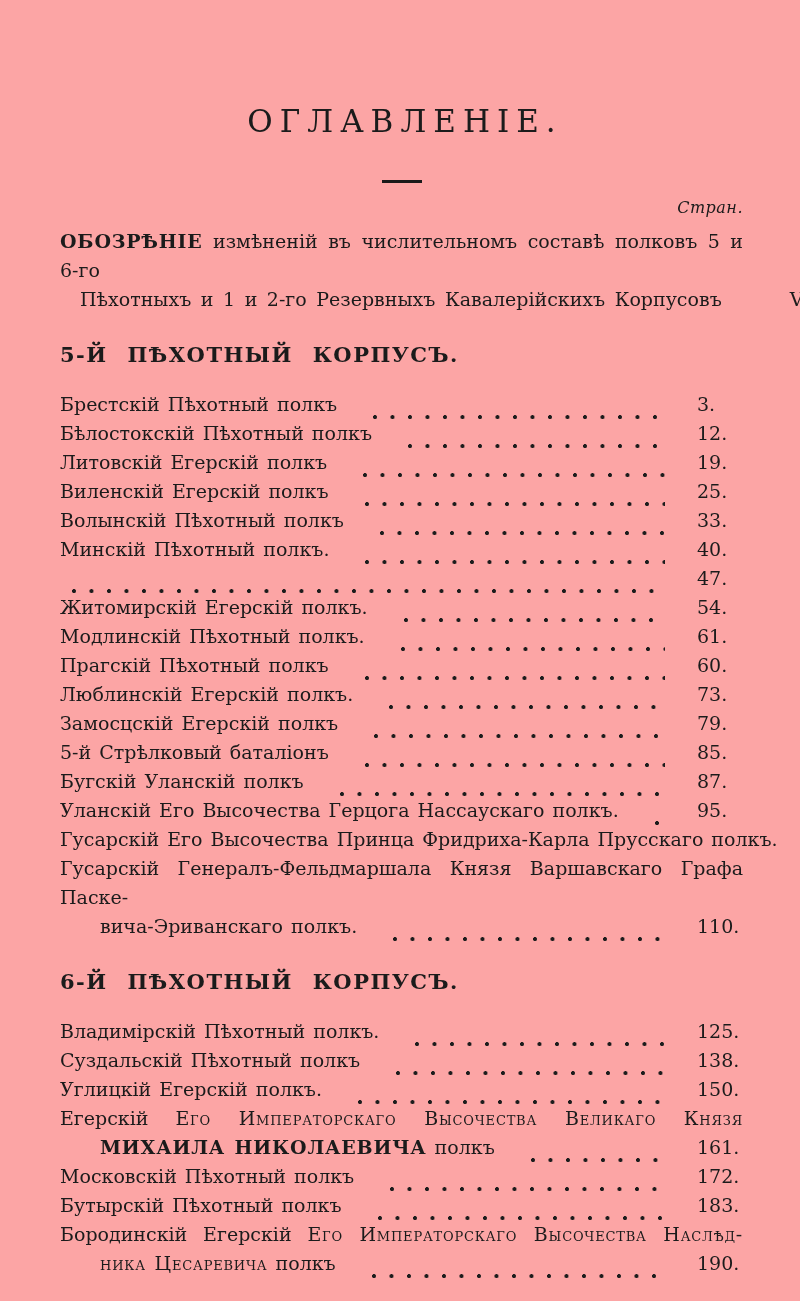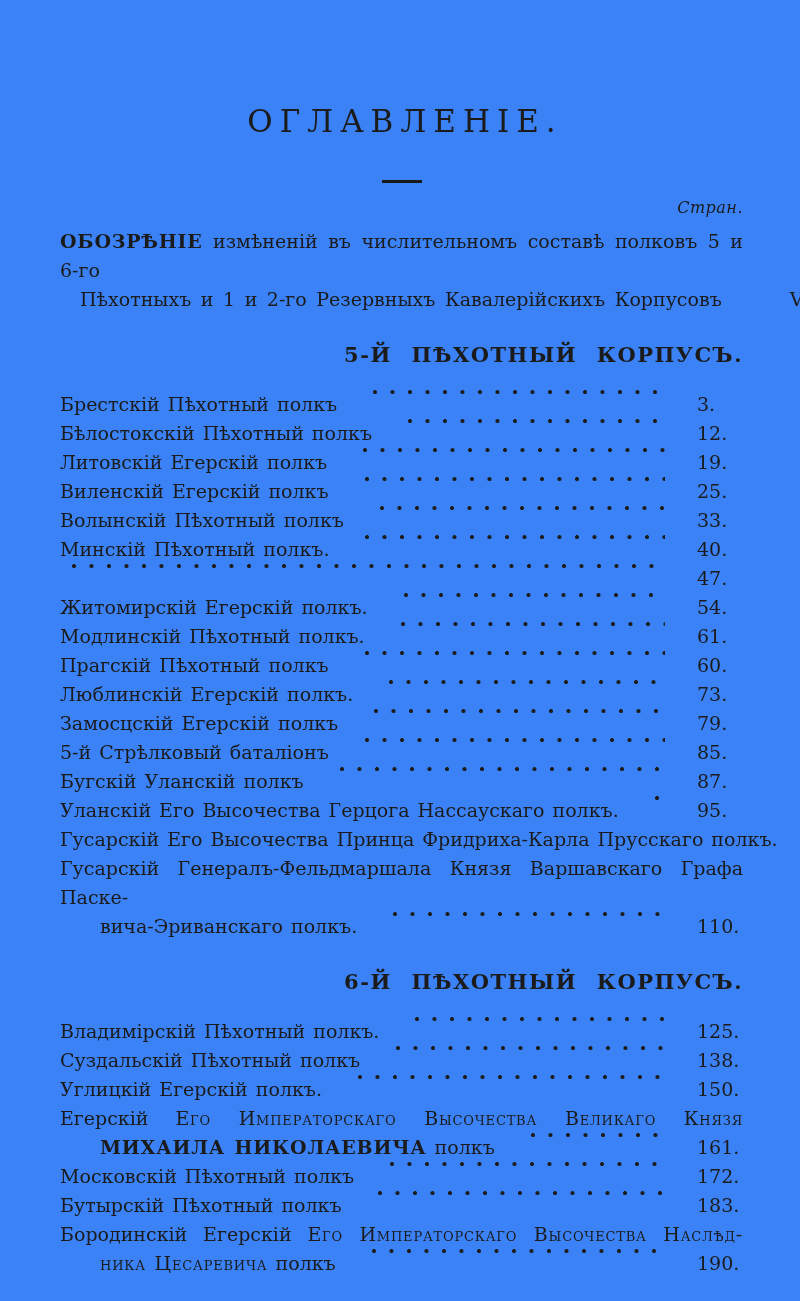--- a/index.html
+++ b/index.html
@@ -12,21 +12,21 @@
     height: 1301px;
     font-family: "DejaVu Serif", serif;
     color: #1b1b1b;
     overflow: hidden;
   }
   .page {
     box-sizing: border-box;
     width: 800px;
     height: 1301px;
     padding: 0 57px 0 60px;
-    background: #3b82f6;
+    background: #fca5a5;
     overflow: hidden;
   }
   .doc-title {
     margin-top: 100px;
     text-align: center;
     font-size: 31px;
     line-height: 42px;
     letter-spacing: 7px;
     white-space: nowrap;
     padding-left: 7px; 
@@ -44,36 +44,36 @@
     line-height: 26px;
     margin-top: 12px;
     letter-spacing: 0.5px;
   }
   .toc {
     margin-top: 6px;
     font-size: 19px;
     word-spacing: 2px;
   }
   .section-heading {
-    text-align: right;
+    text-align: left;
     font-weight: bold;
     font-size: 21px;
     line-height: 30px;
     letter-spacing: 1.5px;
     word-spacing: 11px;
     margin: 26px 0 20px 0;
     white-space: nowrap;
   }
   .entry { }
   .line {
     line-height: 29px;
   }
   .flexline {
     display: flex;
-    align-items: flex-start;
+    align-items: flex-end;
     gap: 24px;
   }
   .flexline .txt { white-space: nowrap; }
   .justify {
     display: block;
     text-align: justify;
     text-align-last: justify;
   }
   .indent { padding-left: 40px; }
   .intro .indent { padding-left: 20px; }

